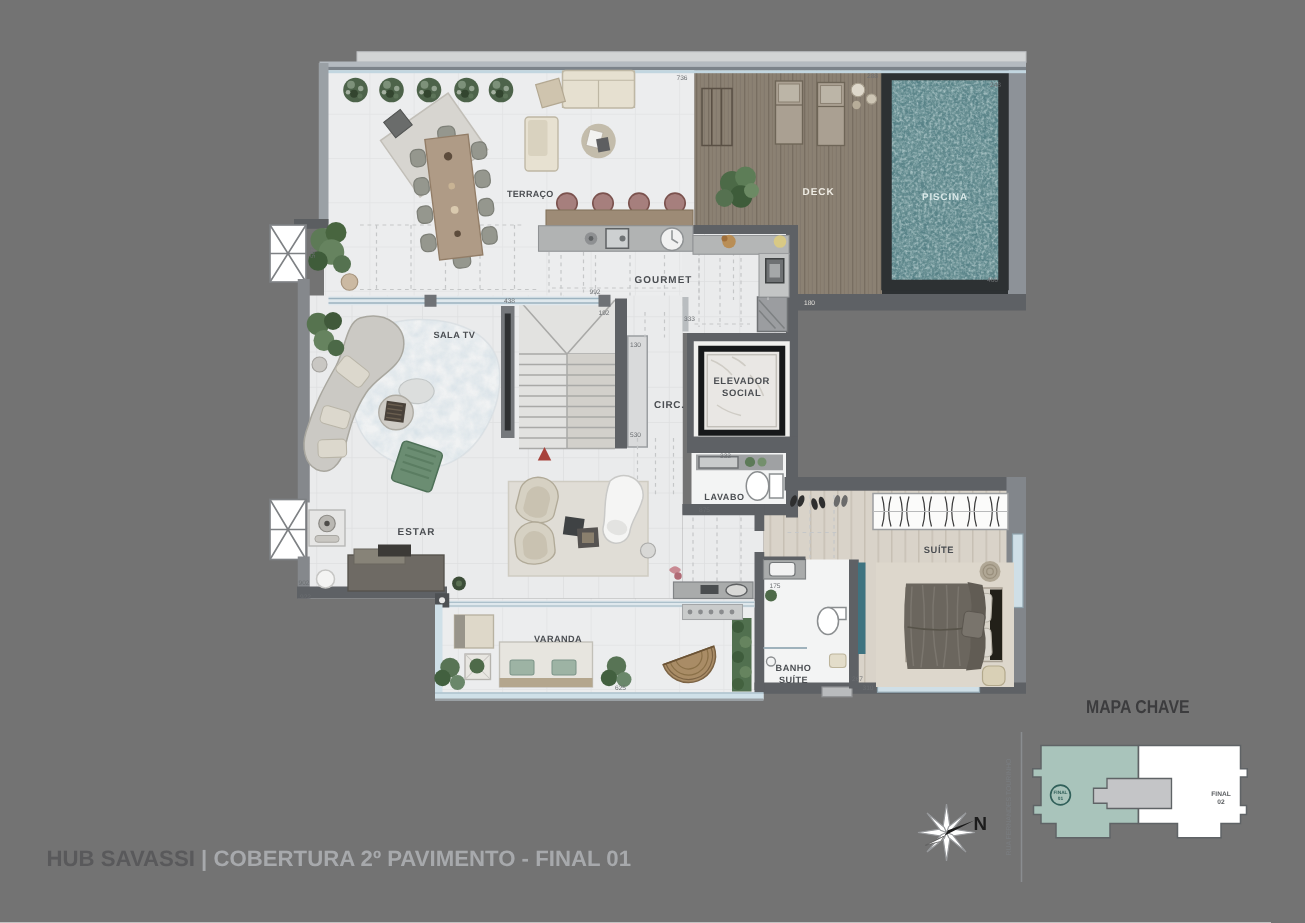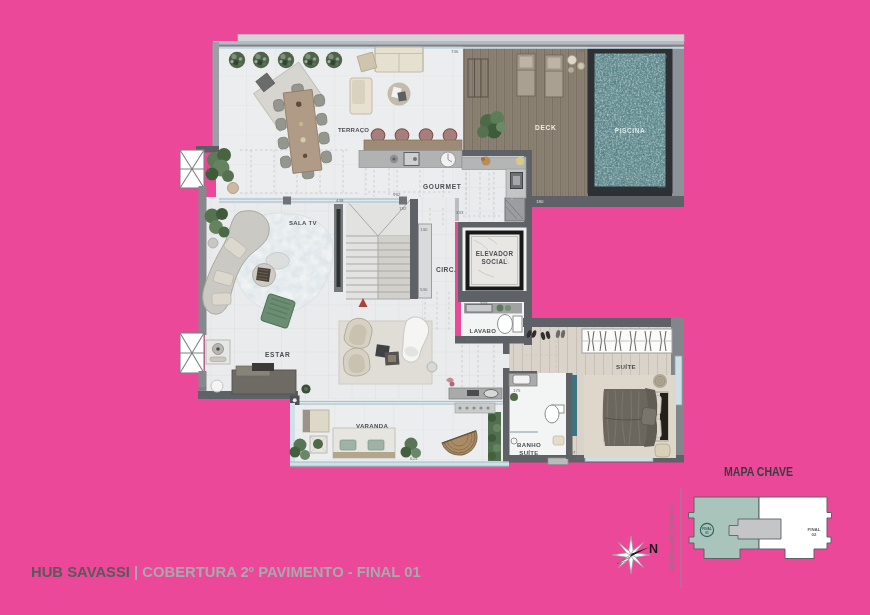--- a/index.html
+++ b/index.html
@@ -1,16 +1,16 @@
 <!DOCTYPE html>
 <html><head>
 <meta charset="utf-8">
 <style>
   html,body{margin:0;padding:0;background:#ffffff;}
-  .page{position:relative;width:870px;height:615px;background:#ec4899;overflow:hidden;
+  .page{position:relative;width:870px;height:615px;background:#737373;overflow:hidden;
         font-family:"Liberation Sans", sans-serif;text-align:right;}
   svg{position:absolute;left:0;top:0;}
   .lbl{font-family:"Liberation Sans", sans-serif;fill:#4b4e52;font-weight:bold;}
   .dim{font-family:"Liberation Sans", sans-serif;fill:#6b6e71;}
 </style>
 </head>
 <body>
 <div class="page">
 <svg width="870" height="615" viewBox="0 0 870 615">
 <defs>

